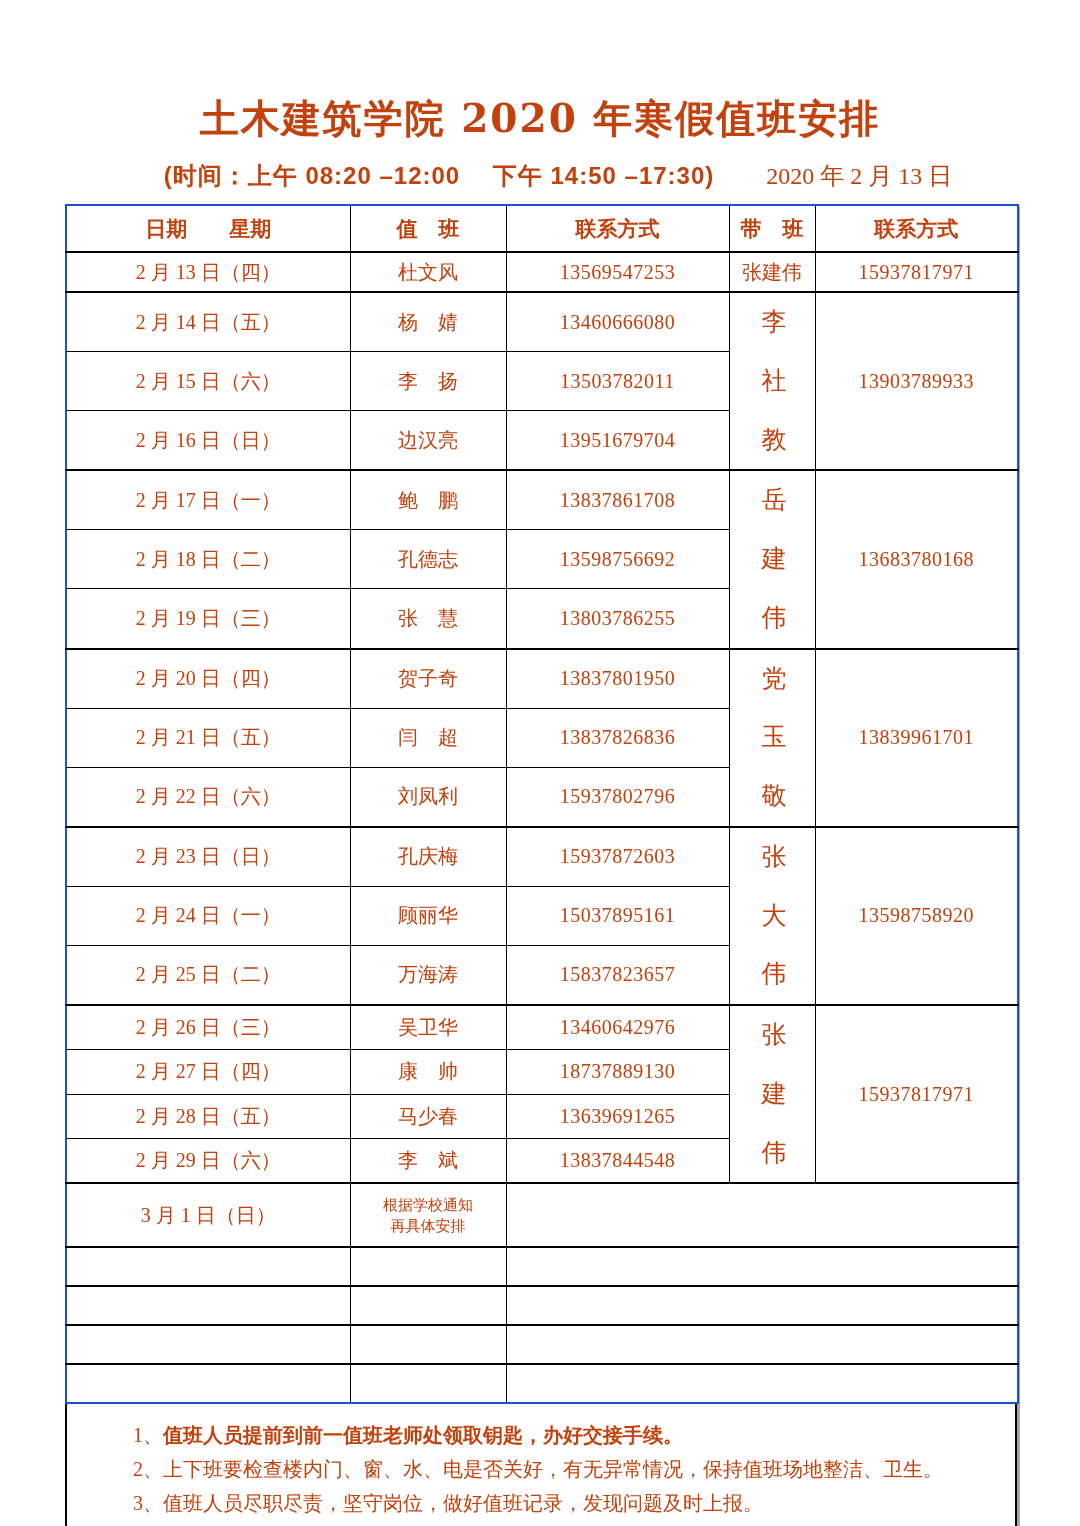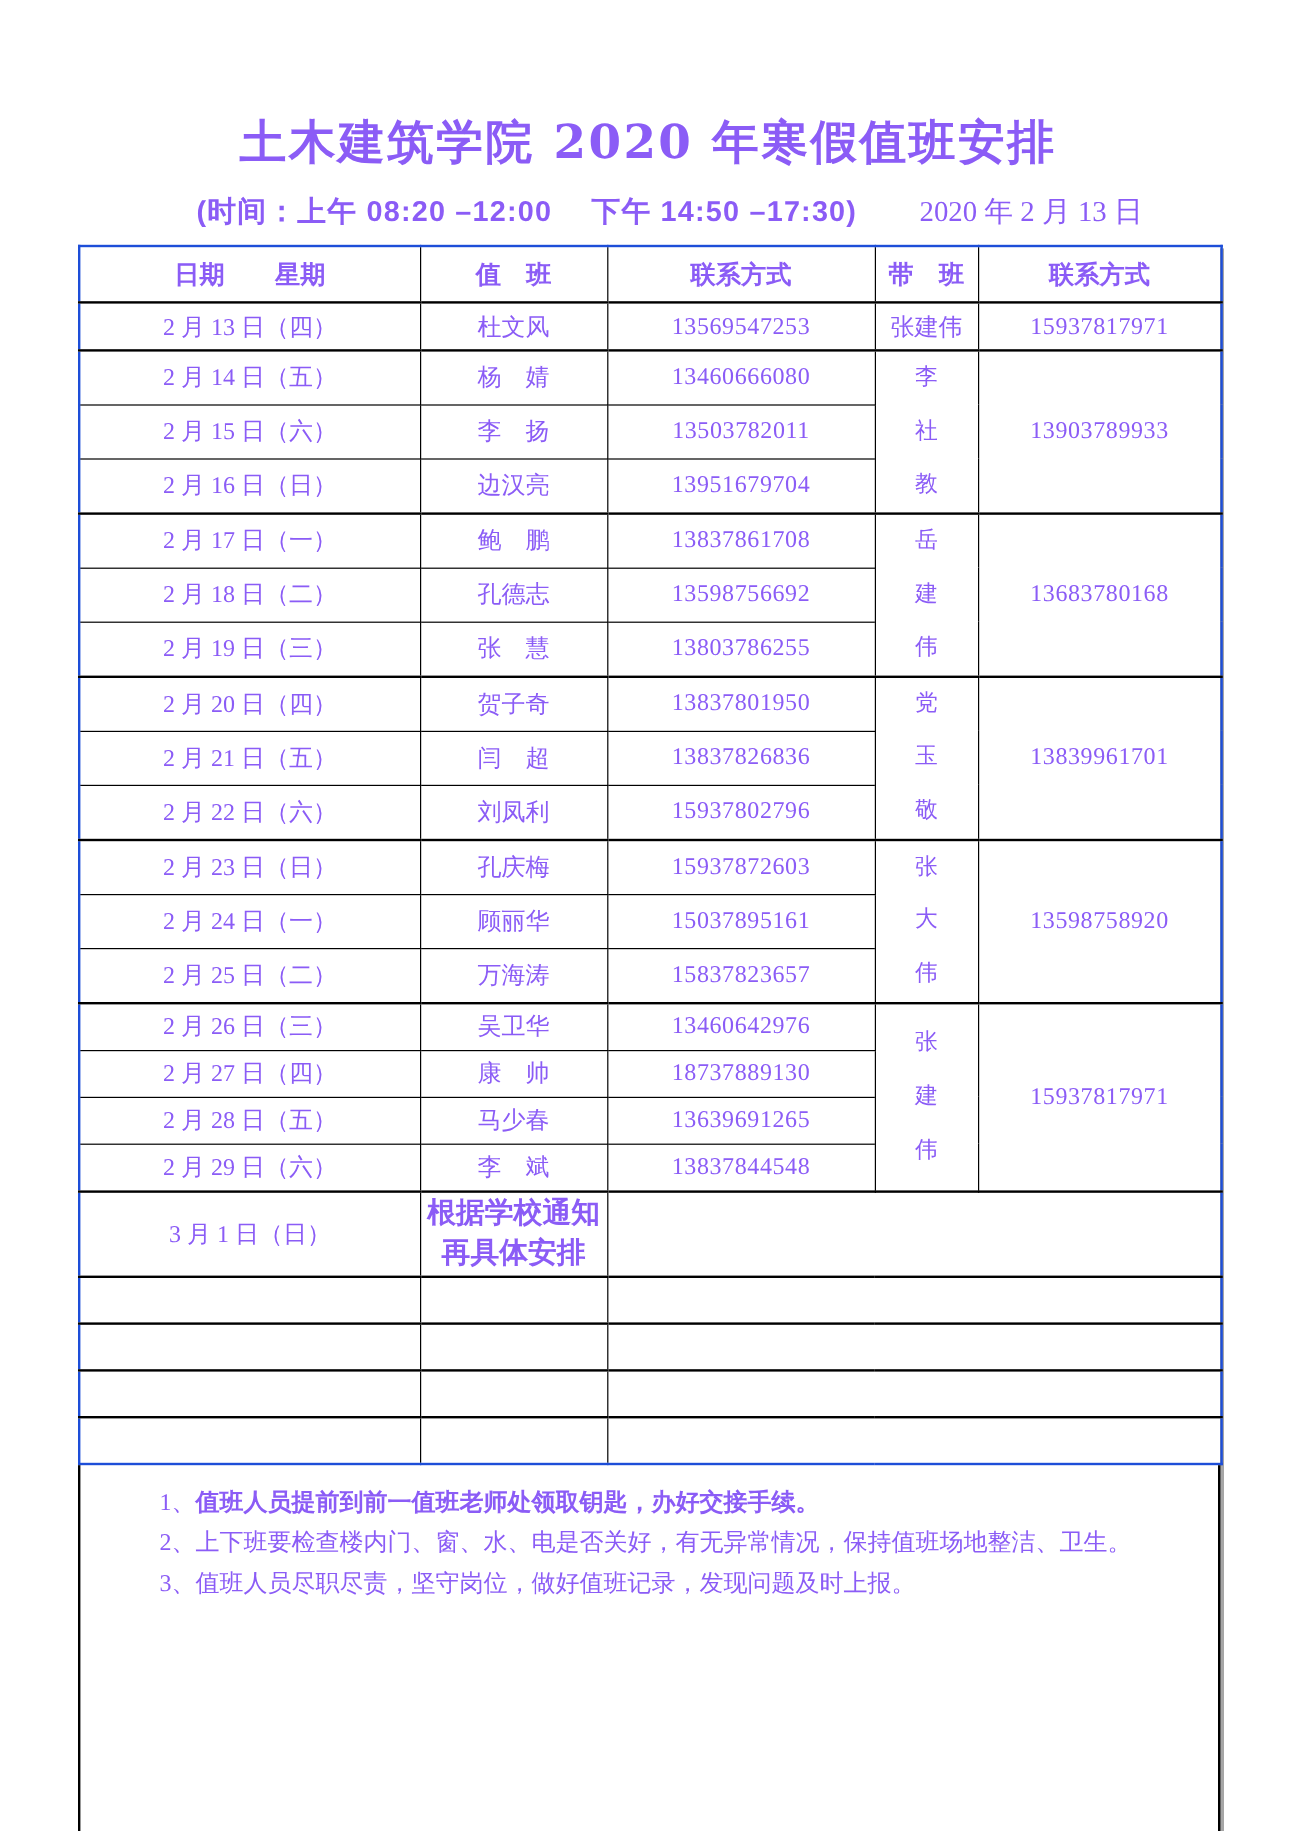--- a/index.html
+++ b/index.html
@@ -1,18 +1,18 @@
 <!DOCTYPE html>
 <html><head>
 <meta charset="utf-8">
 <style>
   html,body{margin:0;padding:0;background:#e8e8e8;}
   .page{
     width:1080px;height:1526px;background:#ffffff;margin:0 auto;
-    font-family:"Liberation Serif","DejaVu Serif",serif;color:#8b5cf6;
+    font-family:"Liberation Serif","DejaVu Serif",serif;color:#c2410c;
     box-sizing:border-box;position:relative;overflow:hidden;
   }
   .title{
     margin:0;padding-top:92px;text-align:center;
     font-size:39px;font-weight:900;letter-spacing:2px;
     font-family:"DejaVu Serif","Liberation Serif",serif;
   }
   .subtitle{
     display:flex;justify-content:center;align-items:baseline;gap:52px;
     margin-top:14px;
@@ -35,25 +35,25 @@
     border:1px solid #000;text-align:center;vertical-align:middle;
     font-size:20px;padding:0;overflow:hidden;
   }
   tr.header-row td{height:45px;font-weight:bold;font-size:21px;}
   tr.data-row td{height:38px;}
   tr.thick td{border-top-width:2px;margin-top:30px;}
   td.phone,td.leader-phone{font-size:20px;letter-spacing:0.5px;}
   td.leader-name-v{vertical-align:middle;}
   .vtext{
     display:inline-block;width:1.15em;word-break:break-all;
-    line-height:2.35;font-size:19px;text-align:center;
+    line-height:2.35;font-size:25px;text-align:right;
   }
   tr.special-row td{height:62px;}
   td.notice{
-    font-weight:bold;white-space:pre-line;line-height:1.45;font-size:24px;
+    font-weight:normal;white-space:pre-line;line-height:1.45;font-size:15px;
     font-family:"Liberation Sans","DejaVu Sans",sans-serif;
   }
   tr.empty-row td{height:37px;}
   .notes{
     box-sizing:border-box;border:2px solid #000;border-top:none;
     height:308px;padding:14px 14px 0 10px;font-size:20px;line-height:34px;
   }
   .notes-label{font-weight:bold;font-family:"Liberation Sans","DejaVu Sans",sans-serif;}
   .note-item{padding-left:84px;text-indent:-28px;white-space:pre-line;}
   .note-item.bold .note-text,.note-item.bold .note-underline{

